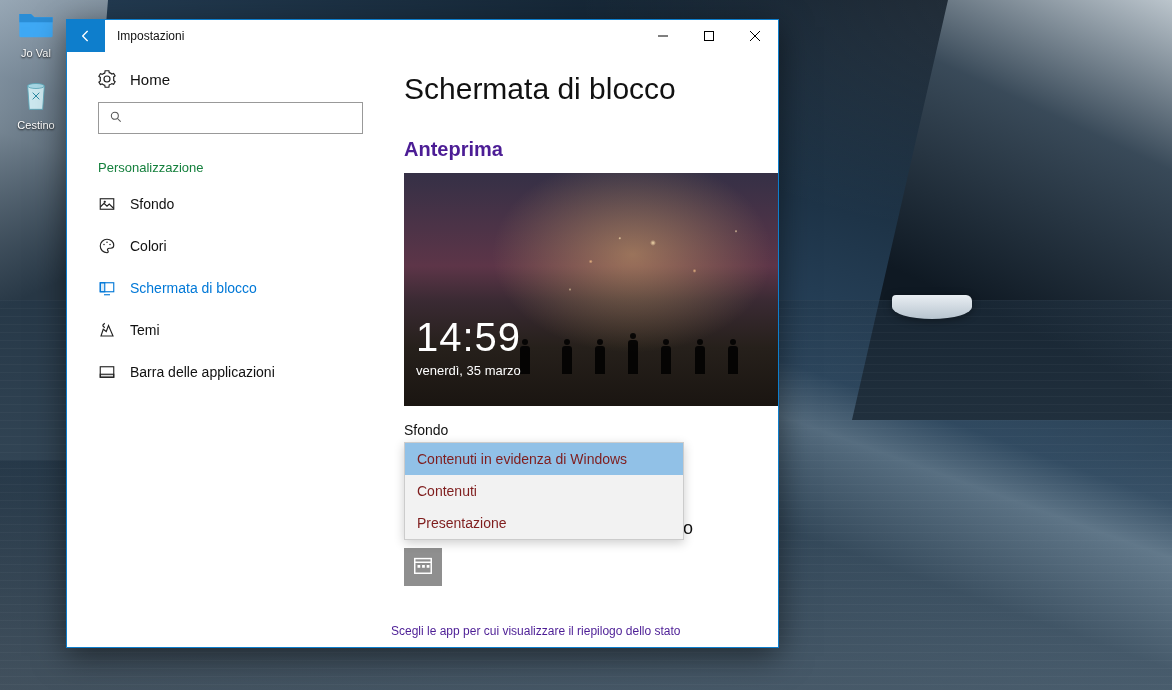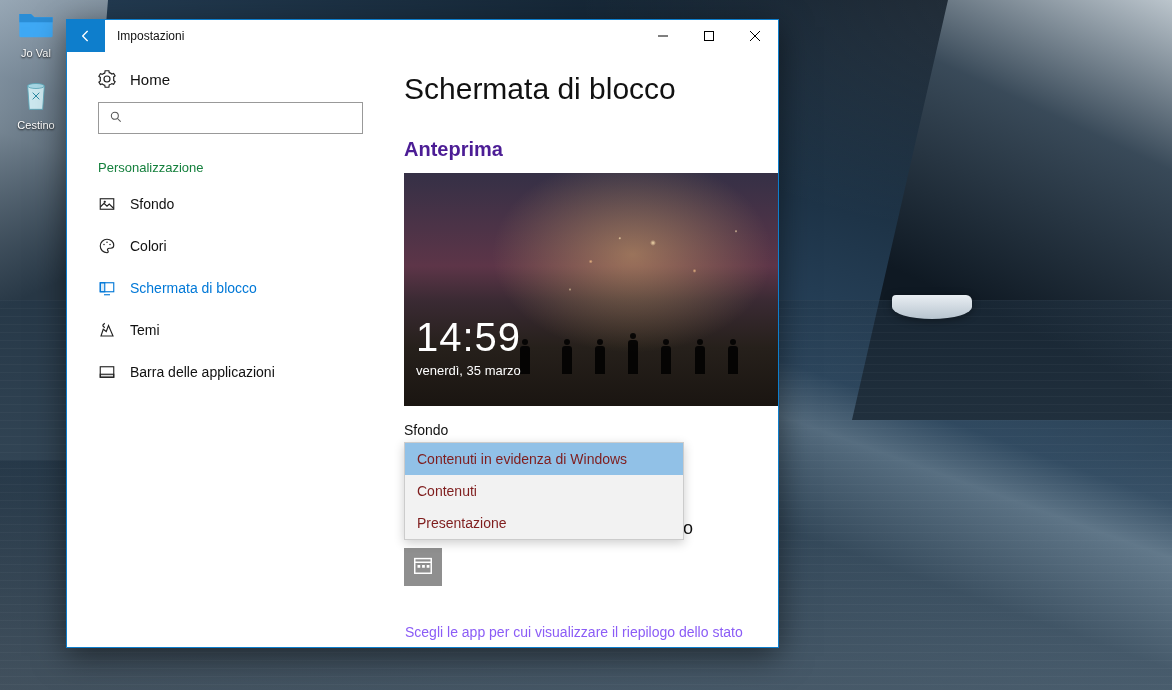--- a/index.html
+++ b/index.html
@@ -154,22 +154,22 @@
   .behind-text {
     position:absolute; left:337px; top:498px; right:30px;
     font-size:18px; color:#111;
   }
   .cal-tile {
     position:absolute; left:337px; top:528px;
     width:38px; height:38px; background:#8f8f8f;
     display:flex; align-items:center; justify-content:center; cursor:pointer;
   }
   .summary-text {
-    position:absolute; left:338px; top:604px; right:30px;
-    font-size:14px; color:#8b5cf6;
+    position:absolute; left:324px; top:604px; right:30px;
+    font-size:12px; color:#4c1d95;
   }
 </style>
 </head>
 <body>
 
 <div class="wallpaper"></div>
 <div class="mountain-left"></div>
 <div class="mountain-right"></div>
 <div class="water"></div>
 <div class="ice"></div>

